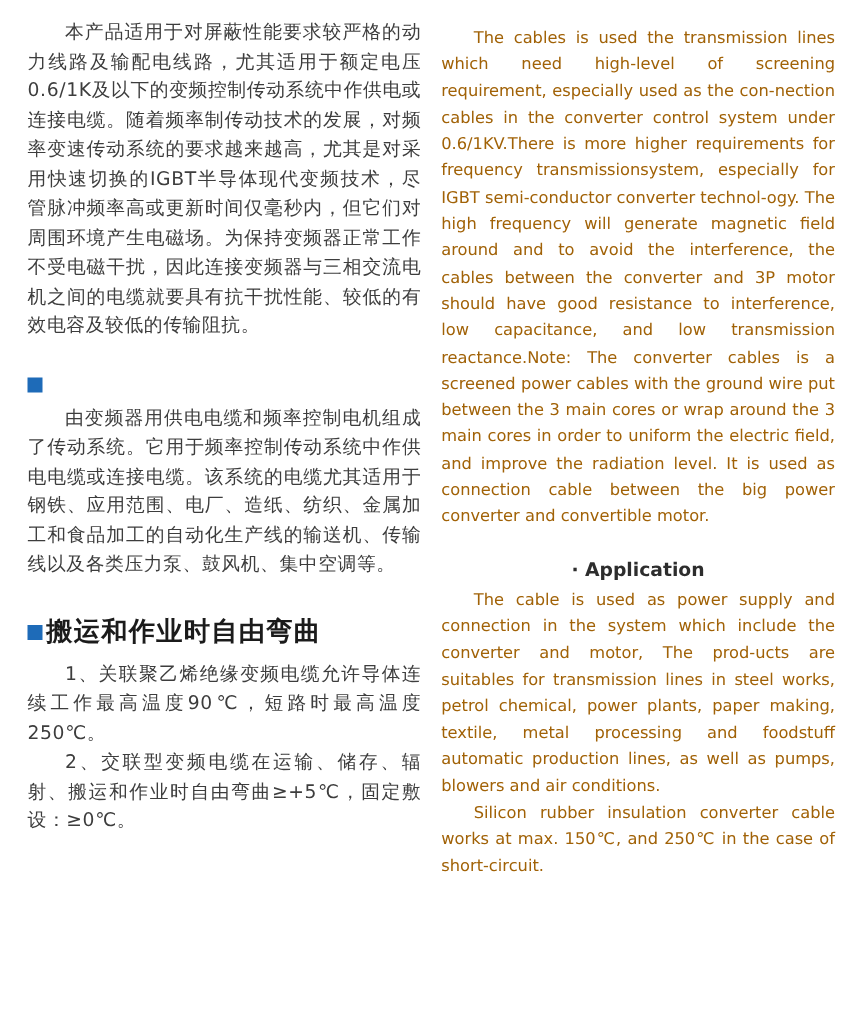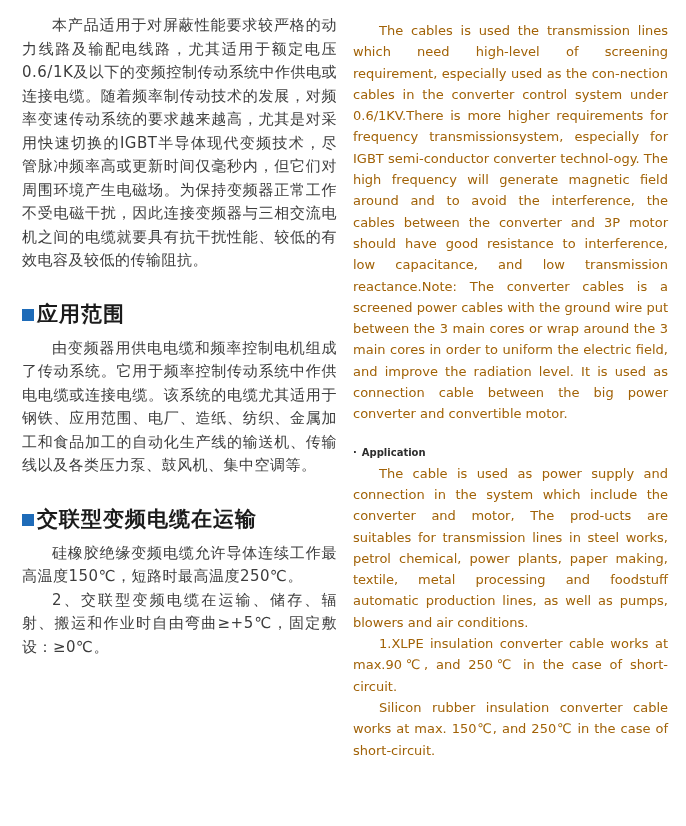--- a/index.html
+++ b/index.html
@@ -53,61 +53,60 @@
   .en-para {
     margin: 0;
     font-size: 13px;
     line-height: 21.3px;
     color: #a16207;
     text-align: justify;
     text-indent: 2em;
   }
   .en-head {
     margin: 22px 0 5px 0;
-    font-size: 10px;
+    font-size: 15px;
     font-weight: bold;
     color: #2d2d2d;
+    text-align: center;
   }
   .en-head .dot {
     display: inline-block;
     margin-right: 5px;
     font-weight: bold;
     color: #2d2d2d;
   }
   .col-right { padding-top: 6px; }
 </style>
 </head>
 <body style="background: rgb(255, 255, 255);">
 
 <div class="page">
 
   <div class="col col-left">
     <p class="zh-para">本产品适用于对屏蔽性能要求较严格的动力线路及输配电线路，尤其适用于额定电压0.6/1K及以下的变频控制传动系统中作供电或连接电缆。随着频率制传动技术的发展，对频率变速传动系统的要求越来越高，尤其是对采用快速切换的IGBT半导体现代变频技术，尽管脉冲频率高或更新时间仅毫秒内，但它们对周围环境产生电磁场。为保持变频器正常工作不受电磁干扰，因此连接变频器与三相交流电机之间的电缆就要具有抗干扰性能、较低的有效电容及较低的传输阻抗。</p>
 
     <h2 class="zh-head">
       <span class="sq"></span>
-      <span>应用范围</span>
     </h2>
     <p class="zh-para">由变频器用供电电缆和频率控制电机组成了传动系统。它用于频率控制传动系统中作供电电缆或连接电缆。该系统的电缆尤其适用于钢铁、应用范围、电厂、造纸、纺织、金属加工和食品加工的自动化生产线的输送机、传输线以及各类压力泵、鼓风机、集中空调等。</p>
 
     <h2 class="zh-head">
       <span class="sq"></span>
-      <span>交联型变频电缆在运输</span>
+      <span>搬运和作业时自由弯曲</span>
     </h2>
-    <p class="zh-para">硅橡胶绝缘变频电缆允许导体连续工作最高温度150℃，短路时最高温度250℃。</p>
+    <p class="zh-para">1、关联聚乙烯绝缘变频电缆允许导体连续工作最高温度90℃，短路时最高温度250℃。</p>
     <p class="zh-para">2、交联型变频电缆在运输、储存、辐射、搬运和作业时自由弯曲≥+5℃，固定敷设：≥0℃。</p>
 
   </div>
 
   <div class="col col-right">
     <p class="en-para">The cables is used the transmission lines which need high-level of screening requirement, especially used as the con-nection cables in the converter control system under 0.6/1KV.There is more higher requirements for frequency transmissionsystem, especially for IGBT semi-conductor converter technol-ogy. The high frequency will generate magnetic field around and to avoid the interference, the cables between the converter and 3P motor should have good resistance to interference, low capacitance, and low transmission reactance.Note: The converter cables is a screened power cables with the ground wire put between the 3 main cores or wrap around the 3 main cores in order to uniform the electric field, and improve the radiation level. It is used as connection cable between the big power converter and convertible motor.</p>
 
     <h3 class="en-head">
       <span class="dot">·</span><span>Application</span>
     </h3>
     <p class="en-para">The cable is used as power supply and connection in the system which include the converter and motor, The prod-ucts are suitables for transmission lines in steel works, petrol chemical, power plants, paper making, textile, metal processing and foodstuff automatic production lines, as well as pumps, blowers and air conditions.</p>
 
-    <p class="en-para">1.XLPE insulation converter cable works at max.90℃, and 250℃ in the case of short-circuit.</p>
     <p class="en-para">Silicon rubber insulation converter cable works at max. 150℃, and 250℃ in the case of short-circuit.</p>
 
   </div>
 
 </div>
 
 </body></html>

